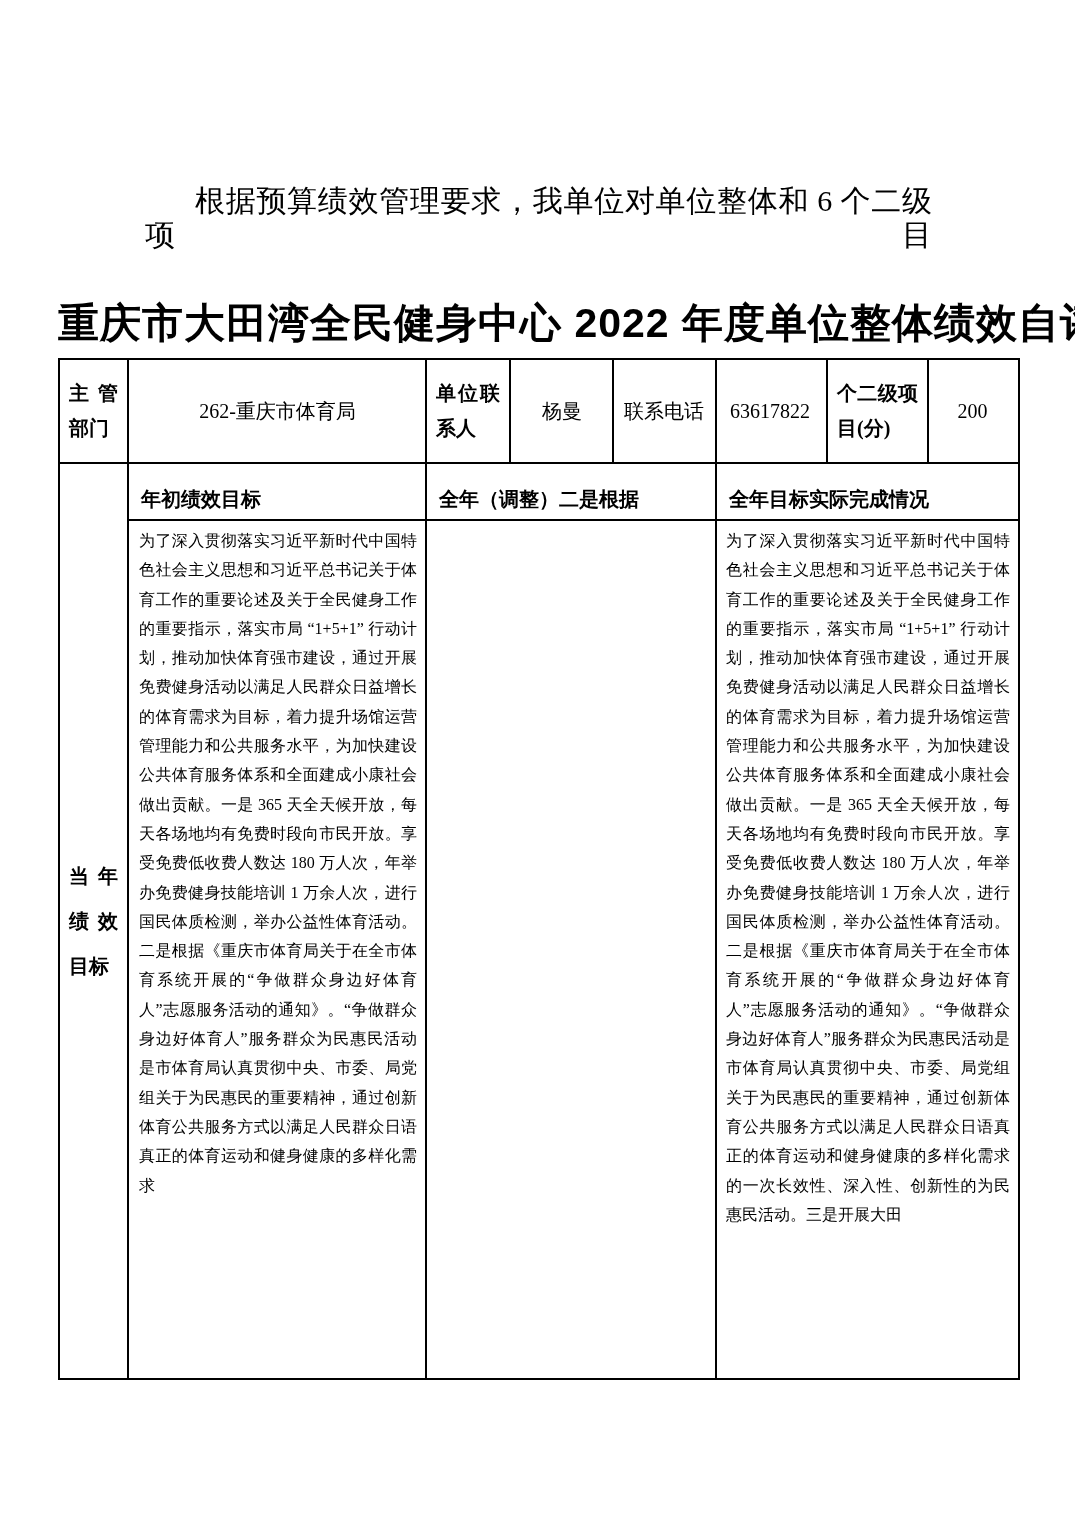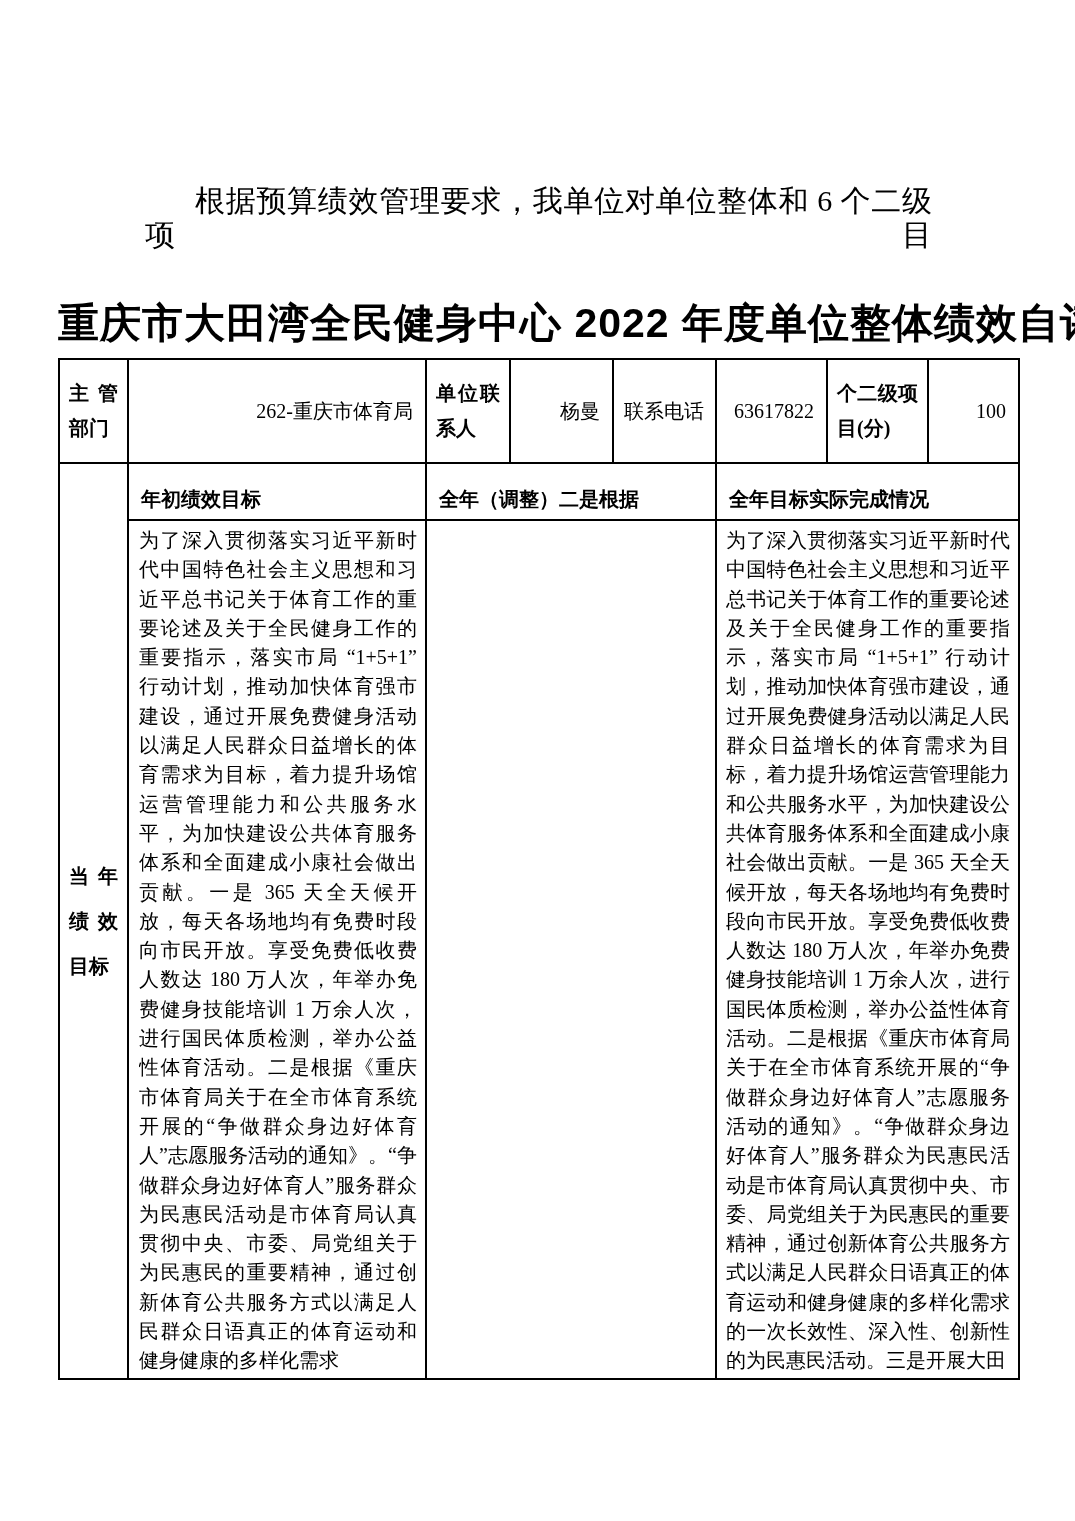--- a/index.html
+++ b/index.html
@@ -75,21 +75,21 @@
   }
   td.cell-label-plain {
     font-weight: normal;
     text-align: left;
     vertical-align: middle;
     padding: 6px 10px;
     white-space: nowrap;
   }
   td.cell-value {
     font-weight: normal;
-    text-align: right;
+    text-align: center;
     vertical-align: middle;
     padding: 0 12px 0 13px;
     white-space: nowrap;
   }
   td.side-label {
     font-weight: bold;
     text-align: justify;
     vertical-align: middle;
     padding: 0 9px;
     line-height: 45px;
@@ -104,21 +104,21 @@
     overflow: hidden;
   }
   td.body-cell {
     vertical-align: top;
     padding: 5px 8px 0 10px;
   }
   .body-text {
     height: 851px;
     overflow: hidden;
     text-align: justify;
-    font-size: 20px;
+    font-size: 16px;
     line-height: 29.3px;
   }
 </style>
 </head>
 <body>
 
 <div class="page">
 
   <p class="intro-line l1">根据预算绩效管理要求，我单位对单位整体和 6 个二级项目</p>
 
@@ -139,21 +139,21 @@
 
     <tbody>
         <tr class="info-row">
       <td class="cell-label">主管部门</td>
       <td class="cell-value">262-重庆市体育局</td>
       <td class="cell-label">单位联系人</td>
       <td class="cell-value">杨曼</td>
       <td class="cell-label-plain">联系电话</td>
       <td class="cell-value" style="padding-left:9px">63617822</td>
       <td class="cell-label">个二级项目(分)</td>
-      <td class="cell-value" style="padding-left:10px">100</td>
+      <td class="cell-value" style="padding-left:10px">200</td>
     </tr>
 
     <tr class="goal-header-row">
       <td class="side-label" rowspan="2">当年绩效目标</td>
       <td class="col-header">年初绩效目标</td>
       <td class="col-header" colspan="3">全年（调整）二是根据</td>
       <td class="col-header" colspan="3">全年目标实际完成情况</td>
     </tr>
 
     <tr class="goal-body-row">

